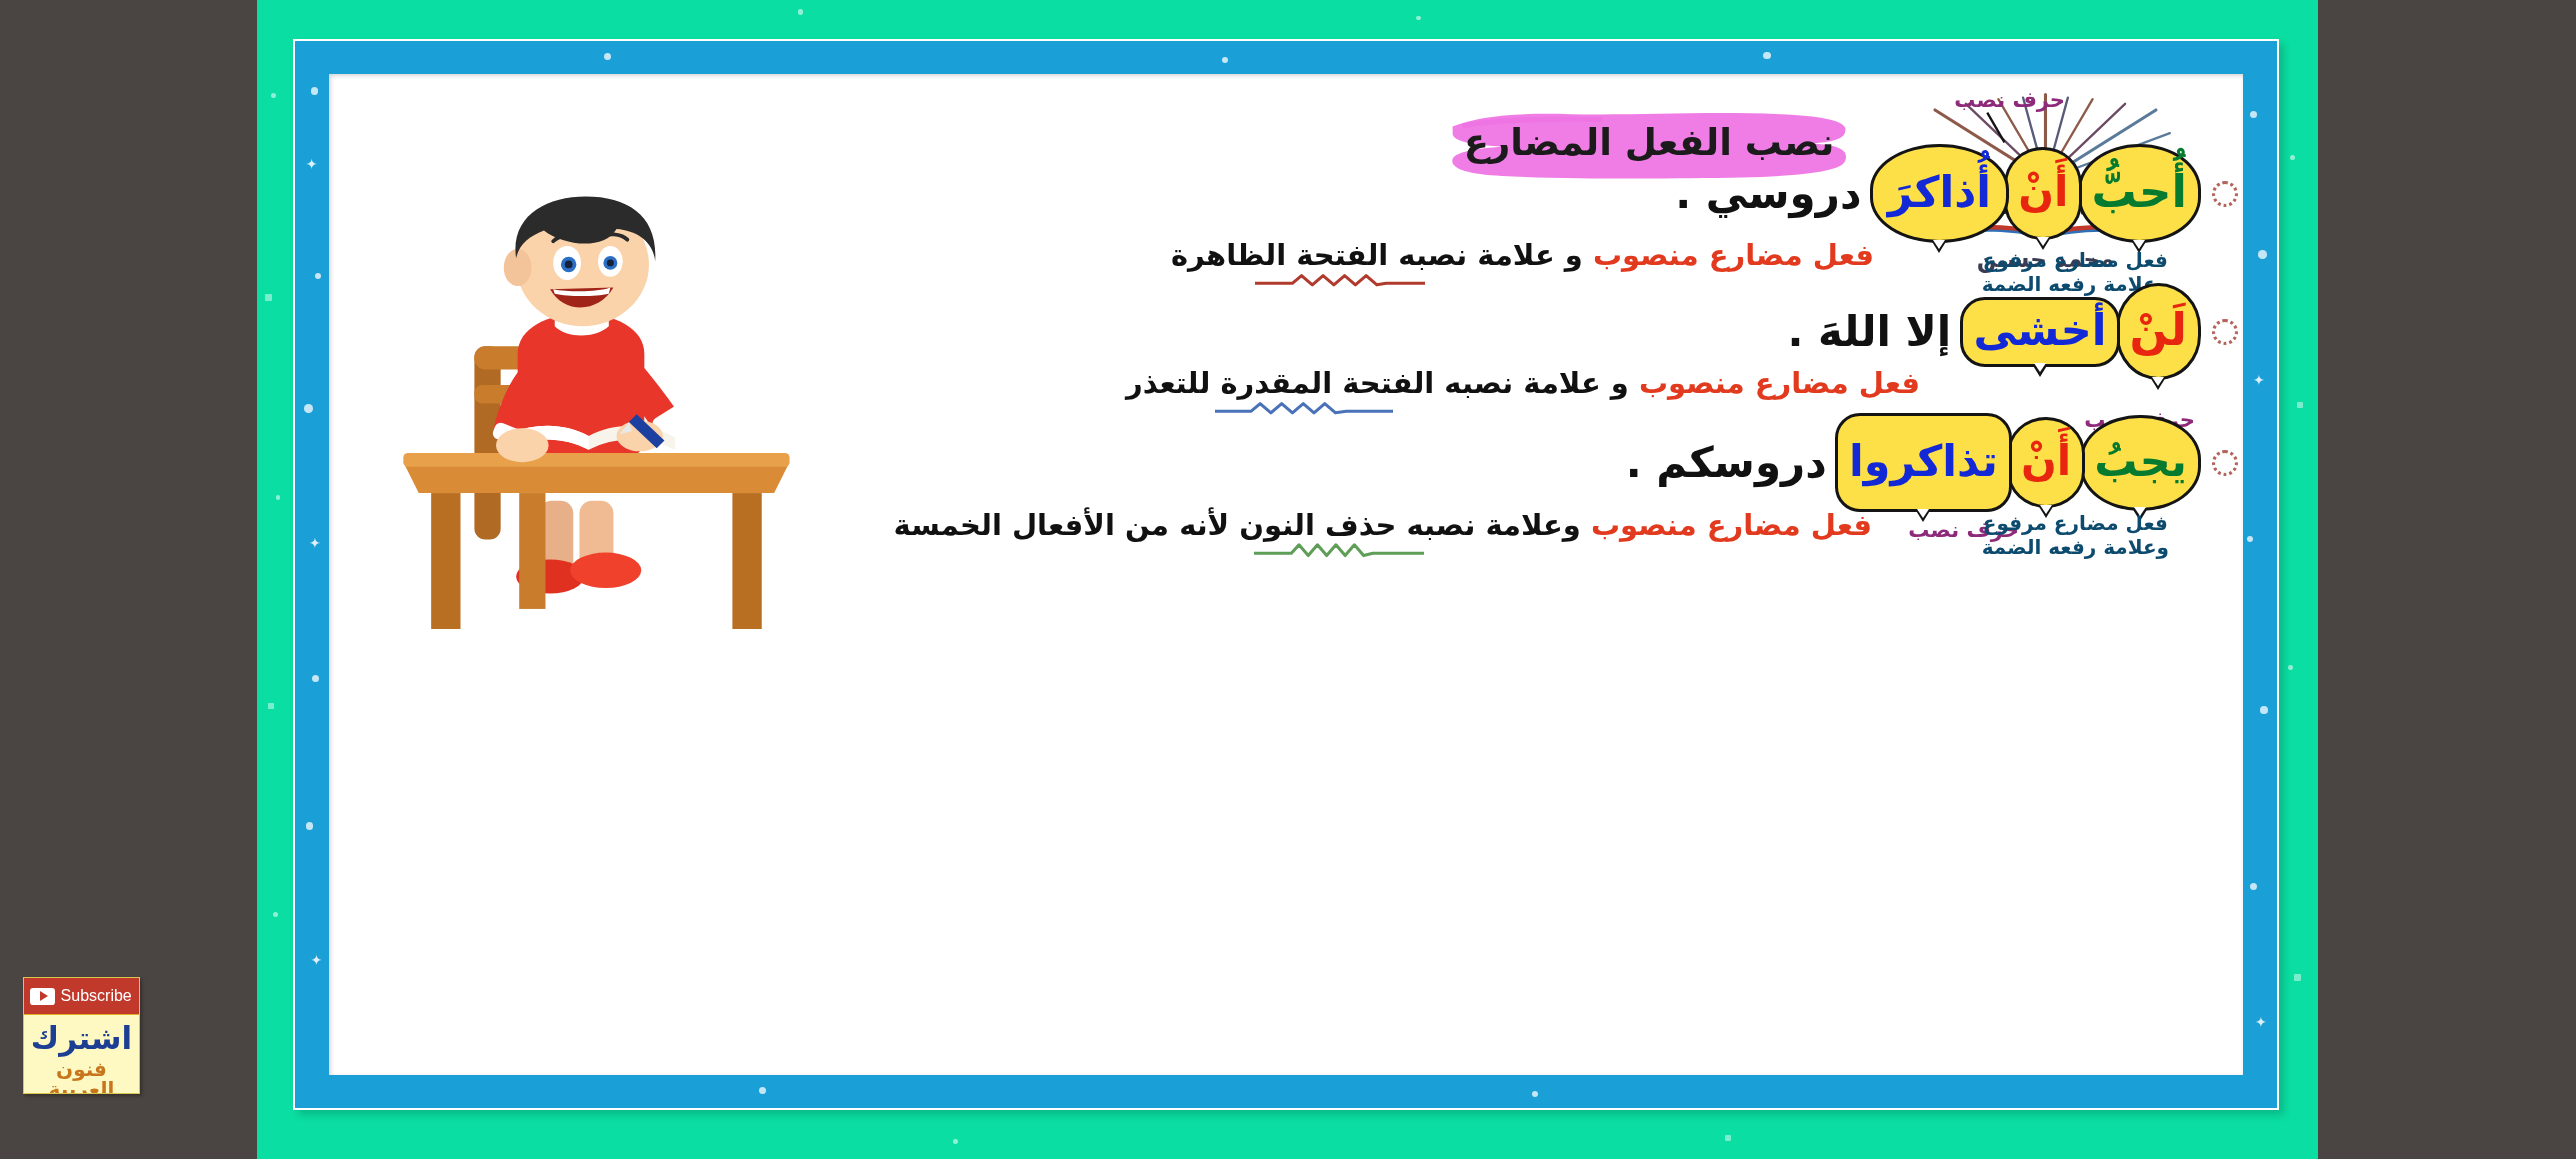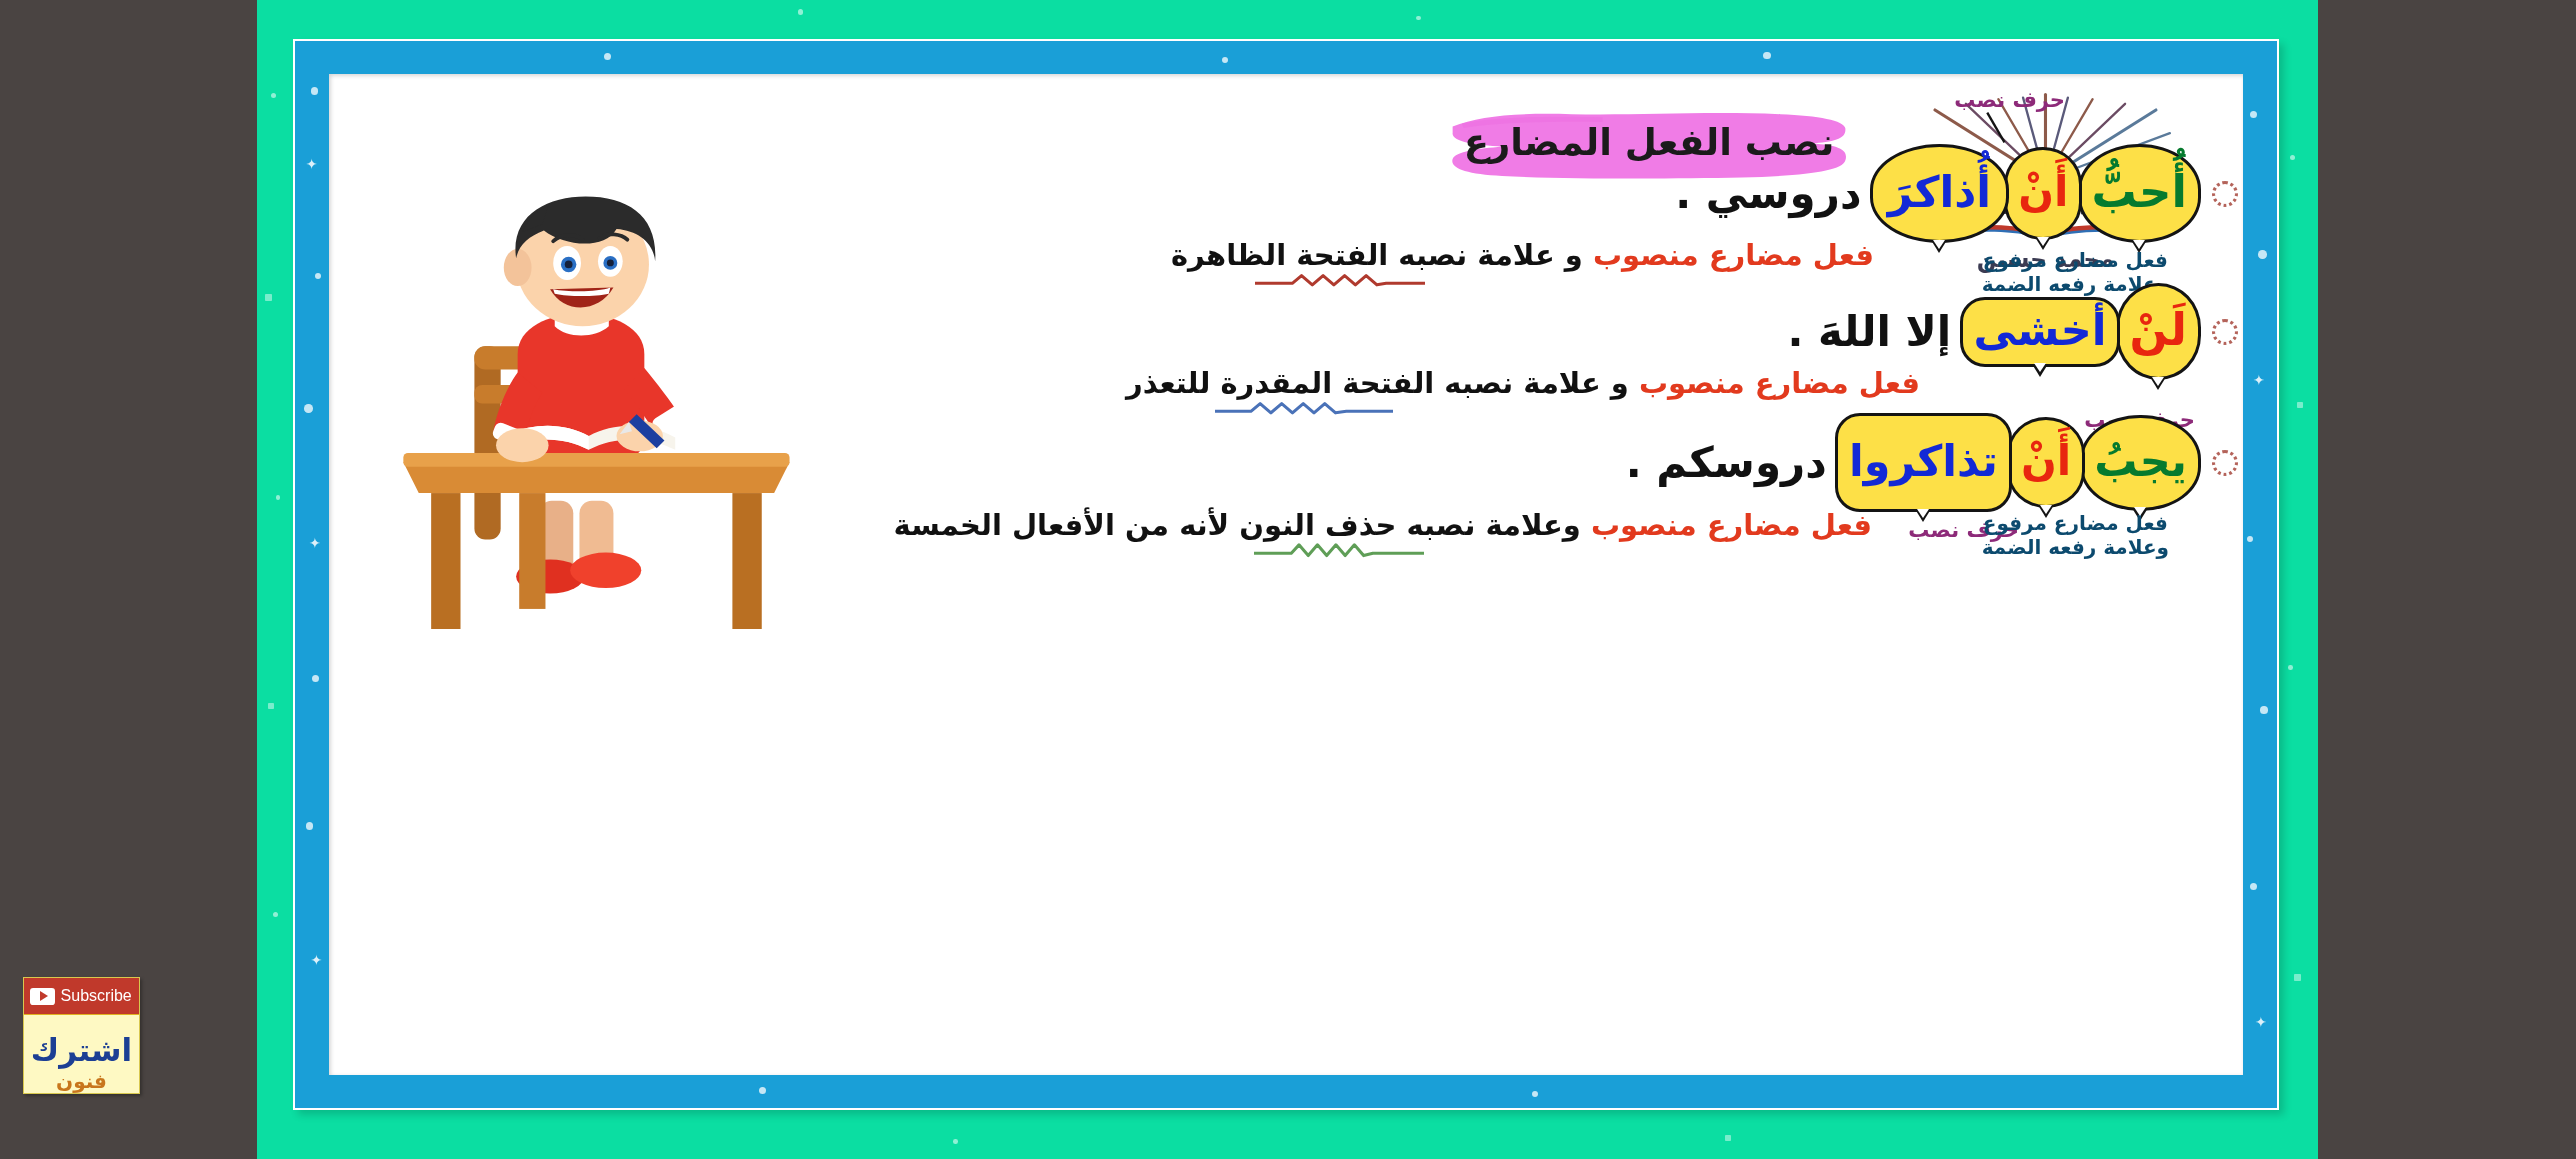--- a/index.html
+++ b/index.html
@@ -127,21 +127,21 @@
     width:25px;height:17px;background:#ffffff;border-radius:3.1px;
     display:flex;align-items:center;justify-content:center;flex:0 0 auto;
   }
   .sub-play i{
     display:block;width:0;height:0;border-left:8.5px solid #c0392b;
     border-top:5.4px solid transparent;border-bottom:5.4px solid transparent;margin-left:2.3px;
   }
   .sub-bar span{color:#fff;font-family:"Liberation Sans",sans-serif;font-size:16px;}
   .sub-ar{
     text-align:center;font-family:"DejaVu Sans",sans-serif;font-weight:700;
-    color:#1c3f94;font-size:31px;margin-top:20px;line-height:1;
+    color:#1c3f94;font-size:31px;margin-top:8px;line-height:1;
   }
   .sub-brand{
     text-align:center;font-family:"DejaVu Sans",sans-serif;font-weight:700;
     color:#c8761c;font-size:20px;margin-top:4.6px;line-height:1;
   }
 </style>
 </head>
 <body>
 
 <div id="stage">

